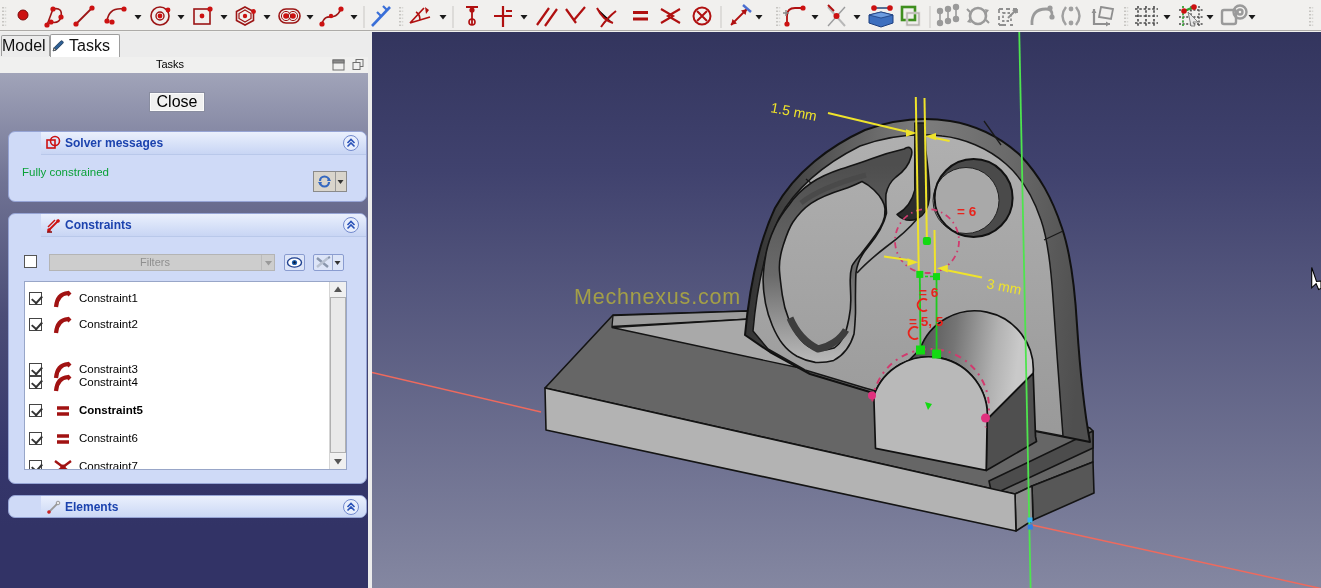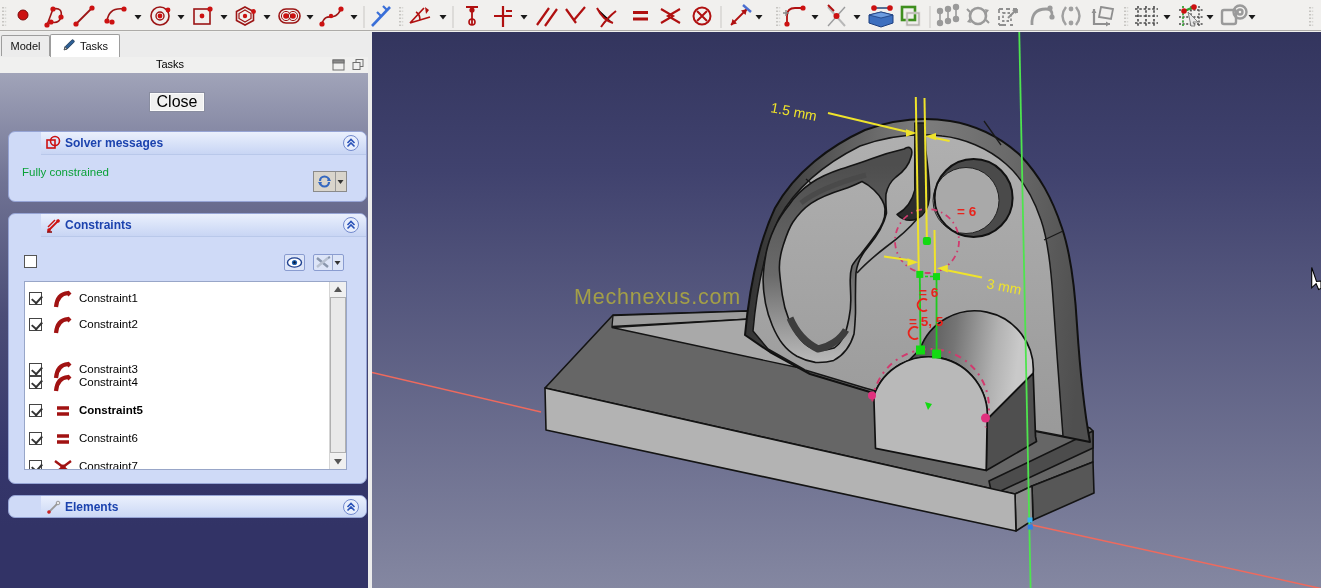--- a/index.html
+++ b/index.html
@@ -1,19 +1,19 @@
 <!DOCTYPE html>
 <html><head>
 <meta charset="utf-8">
 <style>
 * { margin:0; padding:0; box-sizing:border-box; }
 html,body { width:1321px; height:588px; overflow:hidden; font-family:"Liberation Sans", sans-serif; background:#f0f0ee; }
 #toolbar { position:absolute; left:0; top:0; width:1321px; height:31px; background:#f1f0ee; border-bottom:1px solid #adaba8; }
 #tabrow { position:absolute; left:0; top:32px; width:370px; height:25px; background:#ececec; }
-.tab { position:absolute; font-size:11px; color:#111; text-align:center; }
+.tab { position:absolute; font-size:16px; color:#111; text-align:left; }
 #tabModel { left:1px; top:35px; width:49px; height:21px; background:#ececec; border:1px solid #9d9d9d; border-bottom:none; border-radius:2px 2px 0 0; line-height:20px; }
 #tabTasks { left:50px; top:34px; width:70px; height:23px; background:#ffffff; border:1px solid #9d9d9d; border-bottom:none; border-radius:2px 2px 0 0; line-height:22px; }
 #titlebar { position:absolute; left:0; top:57px; width:370px; height:16px; background:#f0f0ef; }
 #titlebar .t { position:absolute; left:0; width:340px; text-align:center; top:1px; font-size:11px; color:#000; }
 #panel { position:absolute; left:0; top:73px; width:368px; height:515px;
   background:linear-gradient(to bottom, #a1a4b9 0%, #707394 21%, #4b4d77 47%, #35366b 75%, #323366 88%, #323366 100%); }
 #splitter { position:absolute; left:368px; top:32px; width:4px; height:556px; background:#ececec; }
 #closebtn { position:absolute; left:149px; top:19px; width:56px; height:20px; background:#f0f0f0; border:1px solid #898da0; box-shadow:inset 0 0 0 1px #fbfbfb; font-size:16px; text-align:center; line-height:17px; color:#000; }
 .secbox { position:absolute; left:8px; width:359px; border:1px solid #96a4d5; border-radius:7px; overflow:hidden; background:#cfdaf7; }
 .sechdr { height:23px; background:linear-gradient(to bottom,#eaf0fd,#c8d5f4); border-bottom:1px solid #b9c8ea; position:relative;margin-left:32px; }
@@ -80,20 +80,26 @@
           <circle cx="3" cy="13" r="1.8" fill="#cc1111"></circle>
           <circle cx="12" cy="4" r="1.8" fill="#cc1111"></circle>
           <path d="M1,15 L6,15" stroke="#8a0000" stroke-width="1.4"></path>
         </svg>
       <div class="txt">Constraints</div>
       <div class="chev"><svg width="14" height="14" viewBox="0 0 14 14">
             <path d="M3.5,7 L7,3.5 L10.5,7 M3.5,10.5 L7,7 L10.5,10.5" fill="none" stroke="#2a52b8" stroke-width="1.6"></path>
           </svg></div>
     </div>
     <div style="position:absolute;left:15px;top:41px;width:13px;height:13px;background:#fff;border:1px solid #555;"></div>
+    <div style="position:absolute;left:39.5px;top:40px;width:226px;height:17px;background:#cdcdcd;border:1px solid #b4b4b4;">
+      <div style="position:absolute;left:0;right:13px;top:1px;text-align:center;font-size:11px;color:#8f8f8f;">Filters</div>
+      <div style="position:absolute;right:0;top:0;width:13px;height:15px;border-left:1px solid #bbb;"><svg width="13" height="15" viewBox="0 0 13 15">
+            <path d="M3,6 L10,6 L6.5,10.5 Z" fill="#9a9a9a"></path>
+          </svg></div>
+    </div>
     <div style="position:absolute;left:275px;top:40px;width:21px;height:17px;background:#dde5f8;border:1px solid #8a9cd0;border-radius:2px;">
       <svg width="19" height="15" viewBox="0 0 19 15">
           <ellipse cx="9.5" cy="7.5" rx="7" ry="4.6" fill="#fff" stroke="#1d3f8f" stroke-width="1.4"></ellipse>
           <circle cx="9.5" cy="7.5" r="2.6" fill="#1d5fb0"></circle>
           <circle cx="9.5" cy="7.5" r="1.2" fill="#081830"></circle>
         </svg>
     </div>
     <div style="position:absolute;left:304px;top:40px;width:31px;height:17px;background:#dde5f8;border:1px solid #8a9cd0;border-radius:2px;">
       <svg width="18" height="15" viewBox="0 0 18 15">
           <path d="M3,3 L14,12" stroke="#8a97ad" stroke-width="2.4"></path>

